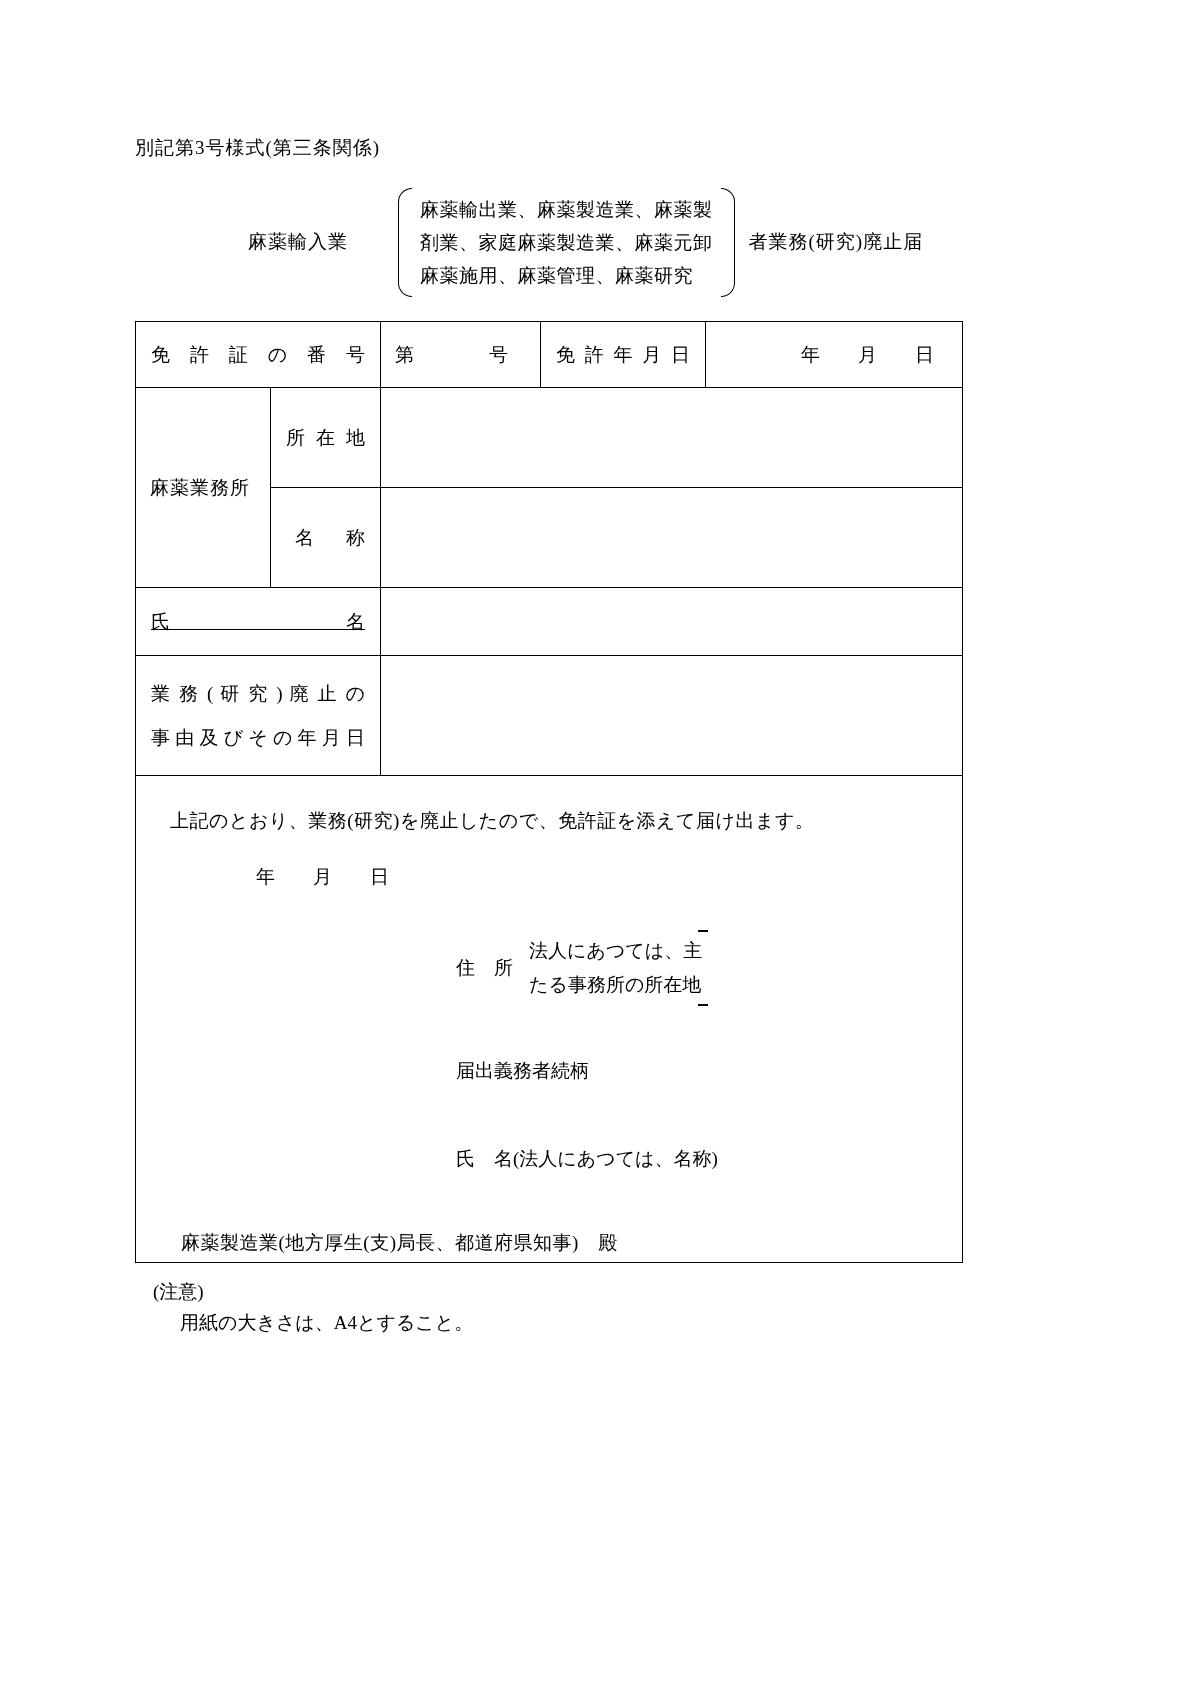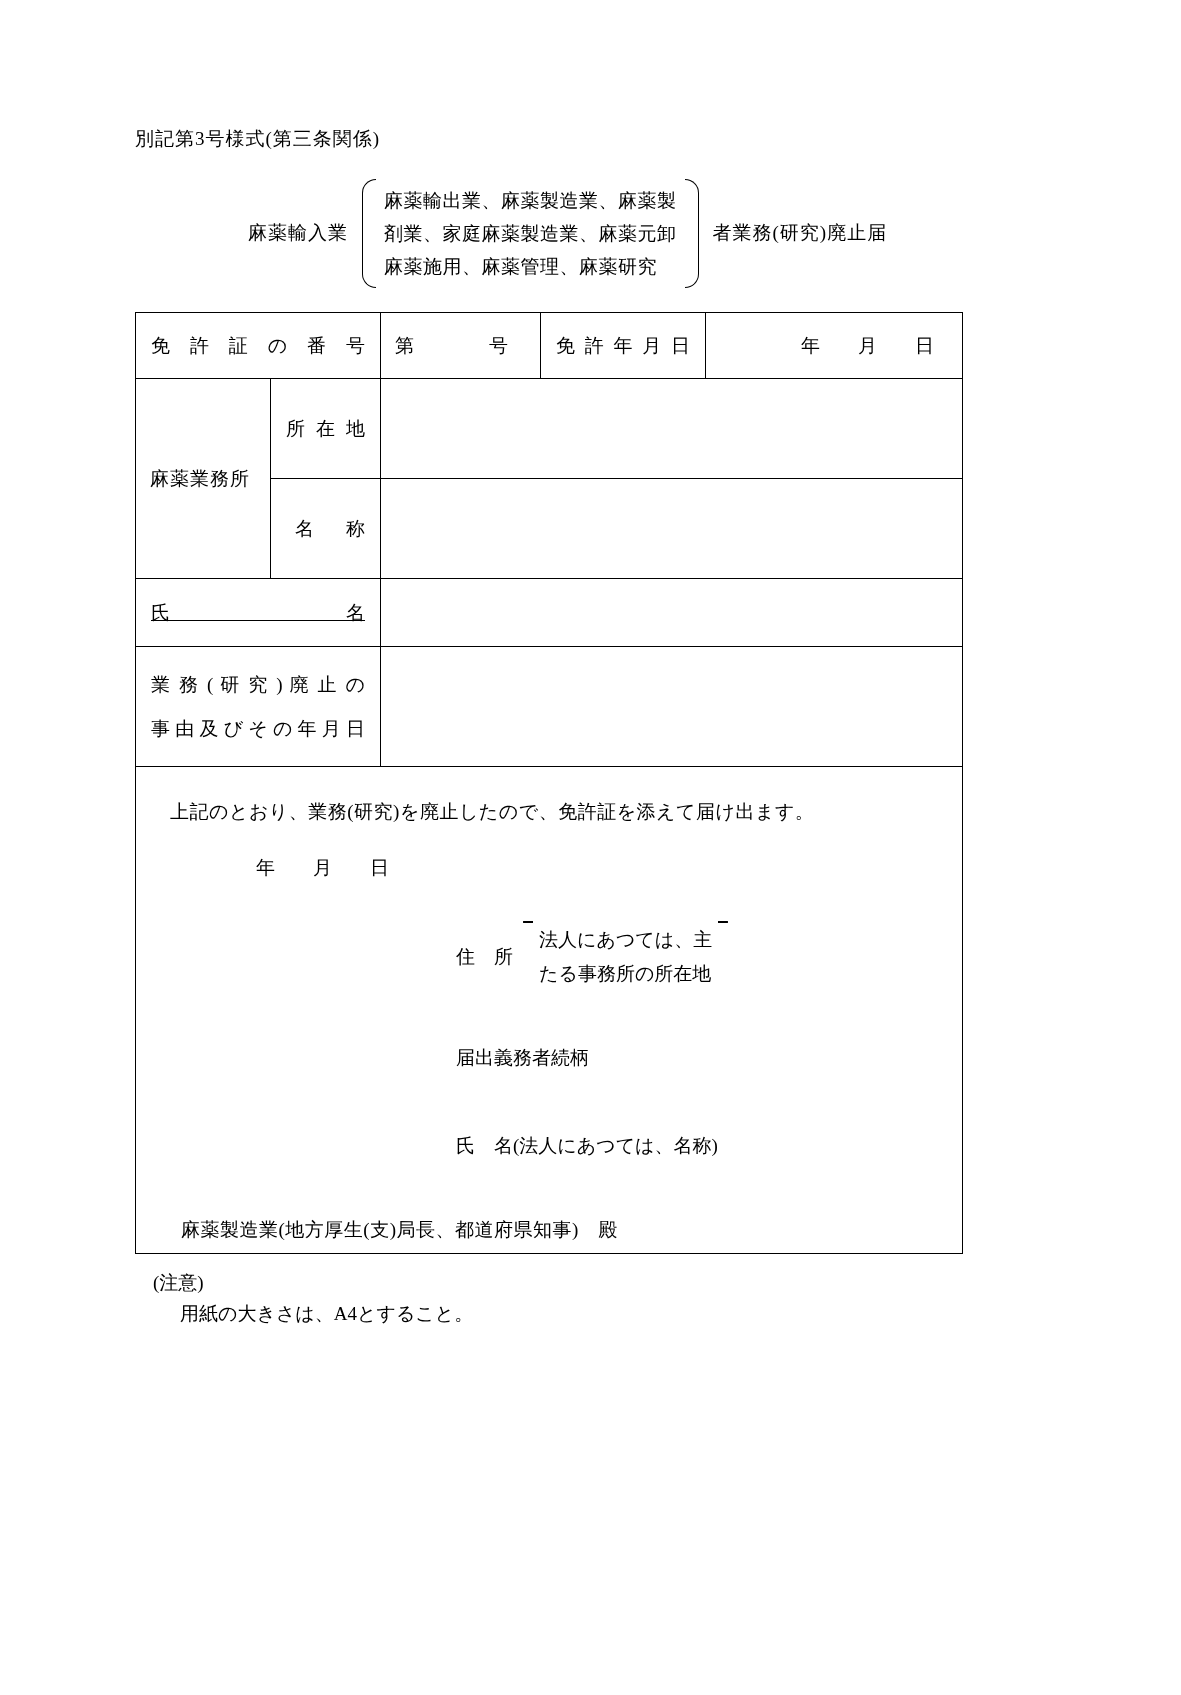--- a/index.html
+++ b/index.html
@@ -3,28 +3,28 @@
 <meta charset="utf-8">
 <style>
   * { margin: 0; padding: 0; box-sizing: border-box; }
   html, body { background: #ffffff; }
   body {
     width: 1181px; height: 1695px;
     font-family: "Liberation Serif", "DejaVu Serif", serif;
     color: #000; font-size: 19px;
   }
   .page { position: relative; width: 1181px; height: 1695px; background: #fff; overflow: hidden; }
-  .content { position: absolute; left: 135px; top: 126px; width: 827px; }
+  .content { position: absolute; left: 135px; top: 135px; width: 827px; }
 
   .doc-title { margin-bottom: 10px; letter-spacing: 1px; }
 
   
   .header-row { display: flex; align-items: center; margin: 0 0 8px 0; min-height: 142px; }
   .heading-prefix { margin-left: 113px; margin-right: 14px; white-space: nowrap; letter-spacing: 1px; }
-  .bracket-group { display: flex; align-items: stretch; }
+  .bracket-group { display: flex; align-items: stretch; margin-left: 36px; }
   .bracket { width: 14px; border: 1.5px solid #000; }
   .bracket-left  { border-right: none; border-radius: 18px 0 0 18px; }
   .bracket-right { border-left: none;  border-radius: 0 18px 18px 0; }
   .bracket-text { padding: 5px 8px; }
   .bracket-text div { line-height: 33px; white-space: nowrap; letter-spacing: 0.5px; }
   .heading-suffix { margin-left: 14px; white-space: nowrap; letter-spacing: 1px; }
 
   
   table.form-table { border-collapse: collapse; table-layout: fixed; width: 827px; }
   table.form-table td { border: 1.5px solid #000; vertical-align: middle; }
@@ -44,21 +44,21 @@
     text-align: justify; text-align-last: justify;
     padding: 0 15px; line-height: 44px; white-space: nowrap;
   }
 
   
   .body-cell { vertical-align: top !important; padding: 32px 20px 0 0; }
   .decl-line { margin-left: 34px; line-height: 26px; letter-spacing: 0.5px; }
   .decl-date { margin-left: 120px; margin-top: 30px; line-height: 26px; }
   .addr-row { display: flex; align-items: center; margin-left: 320px; margin-top: 40px; }
   .addr-label { margin-right: 10px; white-space: nowrap; }
-  .small-bracket-group { display: flex; align-items: flex-start; }
+  .small-bracket-group { display: flex; align-items: flex-end; flex-direction: column; }
   .sb { width: 10px; border: 1.5px solid #000; }
   .sb-left  { border-right: none; border-radius: 12px 0 0 12px; }
   .sb-right { border-left: none;  border-radius: 0 12px 12px 0; }
   .sb-text { padding: 2px 6px; }
   .sb-text div { line-height: 34px; white-space: nowrap; }
   .relation-line { margin-left: 320px; margin-top: 52px; line-height: 26px; }
   .name-line { margin-left: 320px; margin-top: 62px; line-height: 26px; }
   .addressee-line { margin-left: 45px; margin-top: 58px; line-height: 26px; letter-spacing: 0.5px; }
 
   

